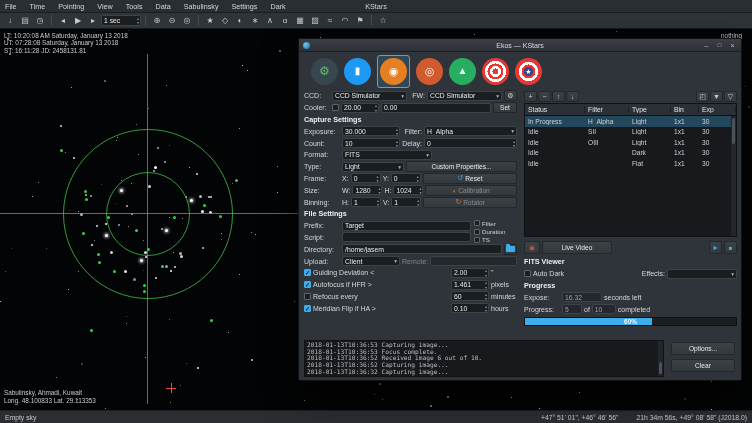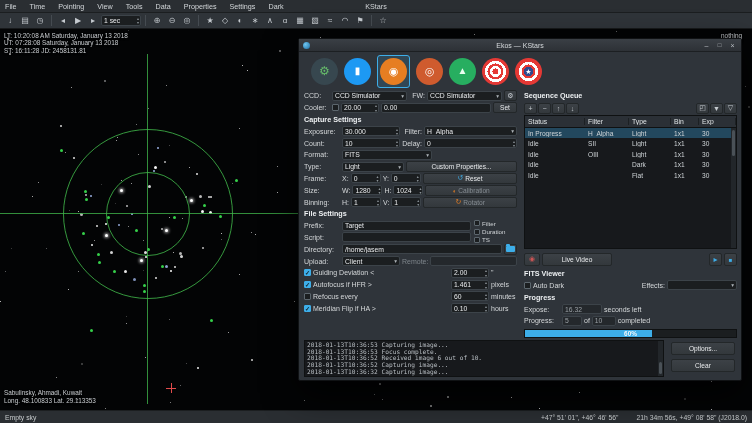--- a/index.html
+++ b/index.html
@@ -159,21 +159,21 @@
 <div id="stage">
 
   <div id="menubar">
     <div id="menu-items" style="display:flex;gap:13px">
         <span class="mitem">File</span>
         <span class="mitem">Time</span>
         <span class="mitem">Pointing</span>
         <span class="mitem">View</span>
         <span class="mitem">Tools</span>
         <span class="mitem">Data</span>
-        <span class="mitem">Properties</span>
+        <span class="mitem">Sabulinsky</span>
         <span class="mitem">Settings</span>
         <span class="mitem">Dark</span>
       </div>
     <div class="mb-title">KStars</div>
   </div>
 
   <div id="toolbar">
     <div class="tgroup" id="tb-a">
         <div class="tbtn">↓</div>
         <div class="tbtn">▤</div>
@@ -717,23 +717,20 @@
         <span class="cb on"></span>
         <span class="lbl f1">Meridian Flip if HA &gt;</span>
         <div class="spin w38">
             <span>0.10</span>
           </div>
         <span class="lbl w26">hours</span>
       </div>
     </div>
 
     <div class="rightpanel">
-      <div class="prow sect">
-          <span>Sequence Queue</span>
-        </div>
 
       <div class="seq-toolbar">
         <div class="tgroup" id="seqtb-l">
             <div class="sqbtn">+</div>
             <div class="sqbtn">−</div>
             <div class="sqbtn">↑</div>
             <div class="sqbtn">↓</div>
           </div>
         <div class="f1"></div>
         <div class="tgroup" id="seqtb-r">

